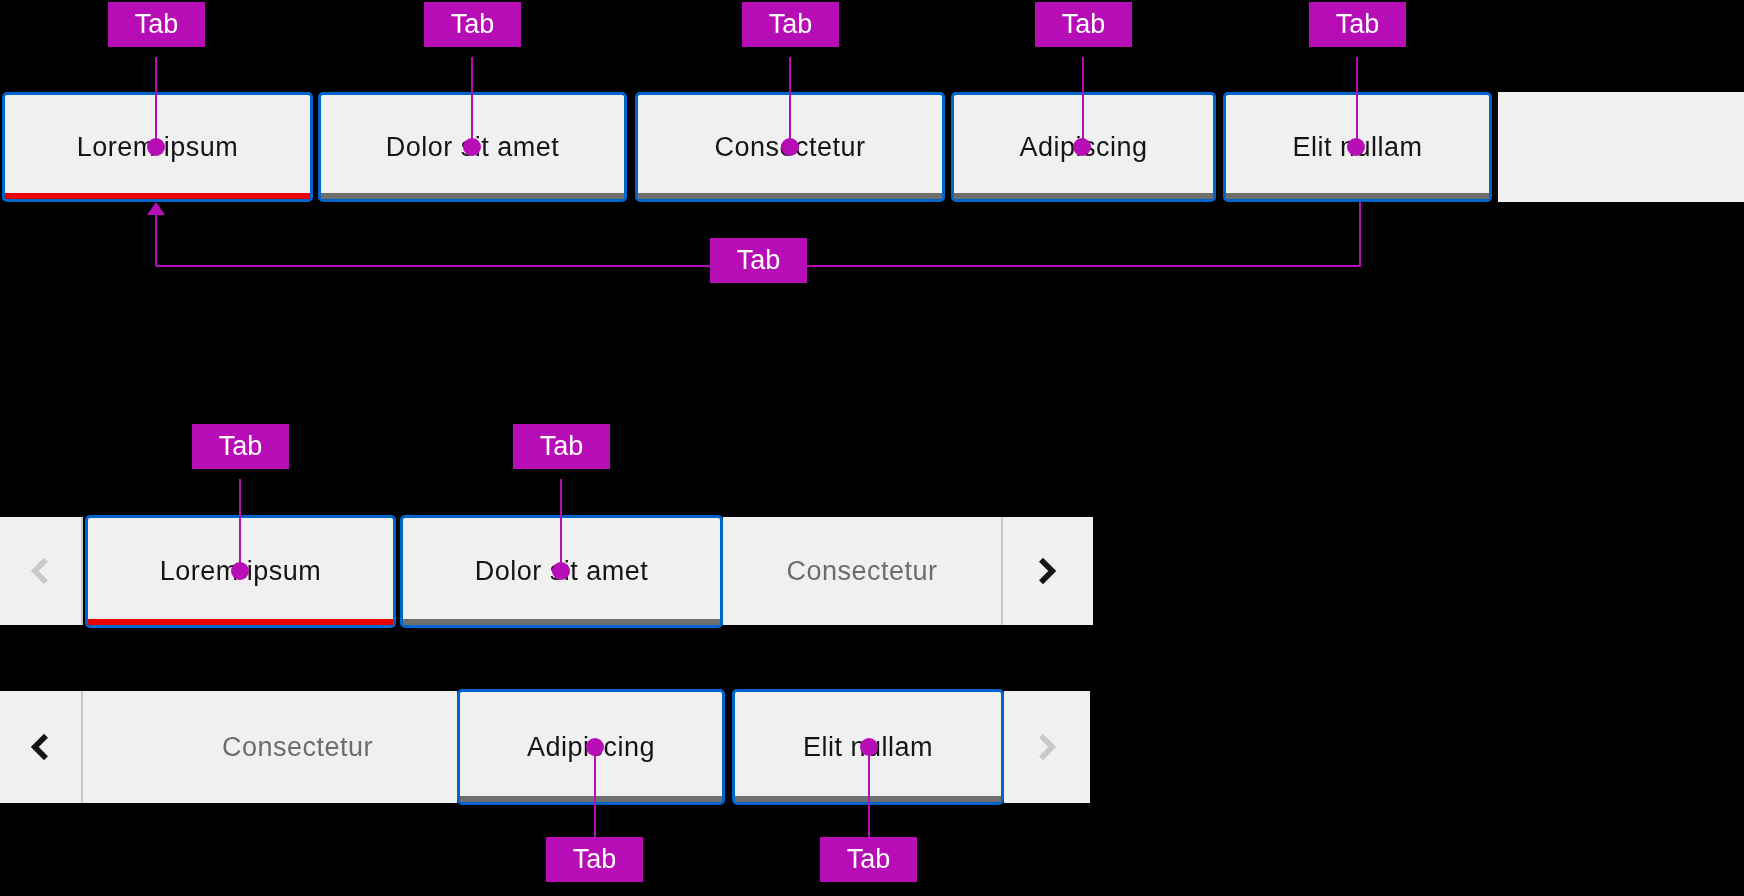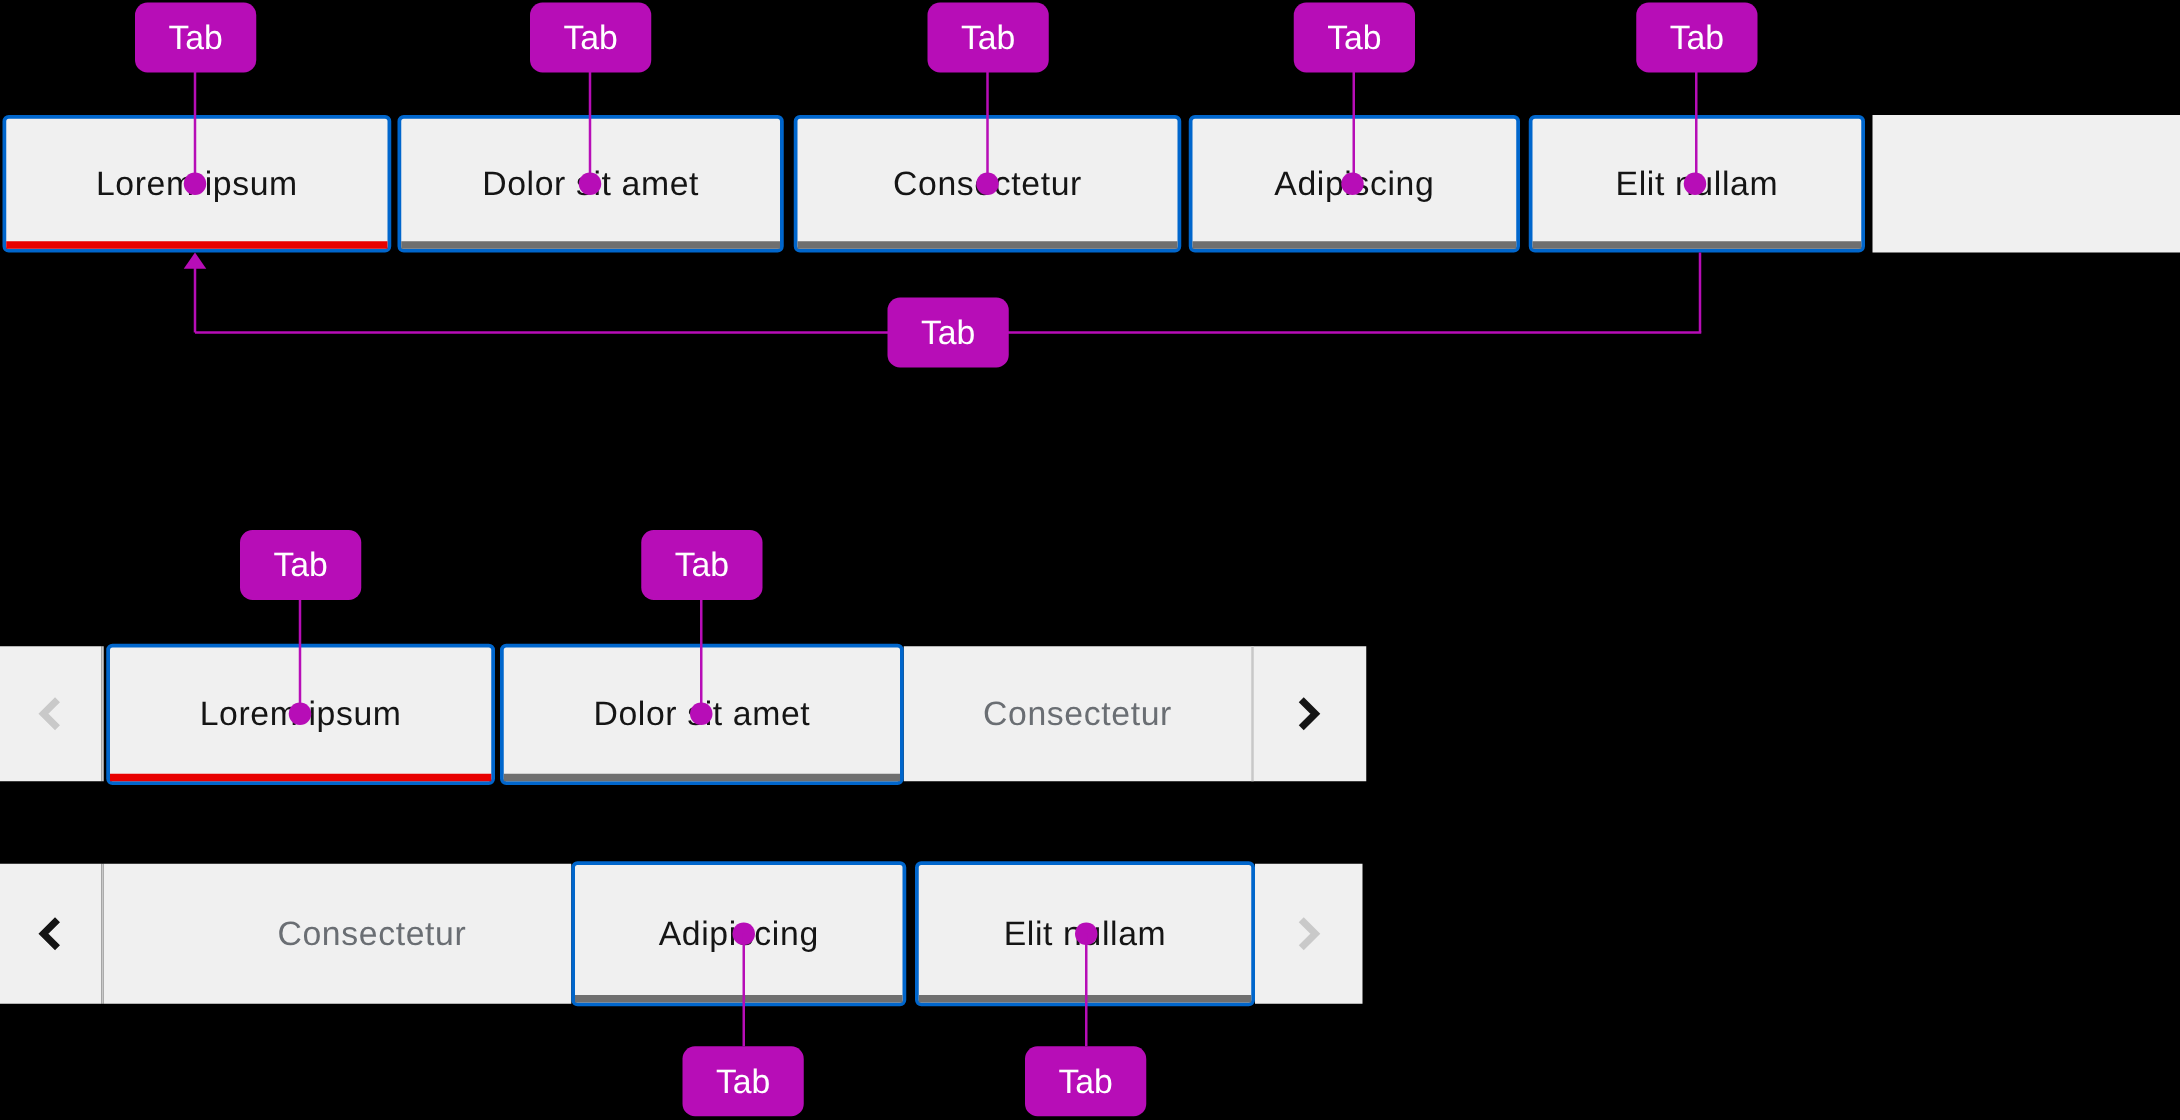--- a/index.html
+++ b/index.html
@@ -19,21 +19,21 @@
   .sep{position:absolute;width:2px;background:var(--separator);}
   .ghost{position:absolute;display:flex;align-items:center;justify-content:center;
        font-size:27px;letter-spacing:.5px;color:var(--ghost-tab-text);cursor:pointer;}
 
   .chev{position:absolute;width:44px;height:44px;background:transparent;border:none;
        display:flex;align-items:center;justify-content:center;padding:0;cursor:pointer;
        color:var(--enabled-chevron);}
   .chev.disabled{color:var(--disabled-chevron);cursor:default;}
 
   
-  .ann-label{position:absolute;width:97px;height:56px;border-radius:10px;
+  .ann-label{position:absolute;width:97px;height:45px;border-radius:0;
        background:var(--annotation-magenta);color:#fff;font-size:27px;
        display:flex;align-items:center;justify-content:center;z-index:6;}
   .vline{position:absolute;width:2px;background:var(--annotation-magenta);z-index:5;}
   .hline{position:absolute;height:2px;background:var(--annotation-magenta);z-index:4;}
   .dot{position:absolute;width:18px;height:18px;border-radius:50%;
        background:var(--annotation-magenta);z-index:5;}
   .arrow-up{position:absolute;width:0;height:0;border-left:9px solid transparent;
        border-right:9px solid transparent;border-bottom:13px solid var(--annotation-magenta);z-index:5;}
 
   

